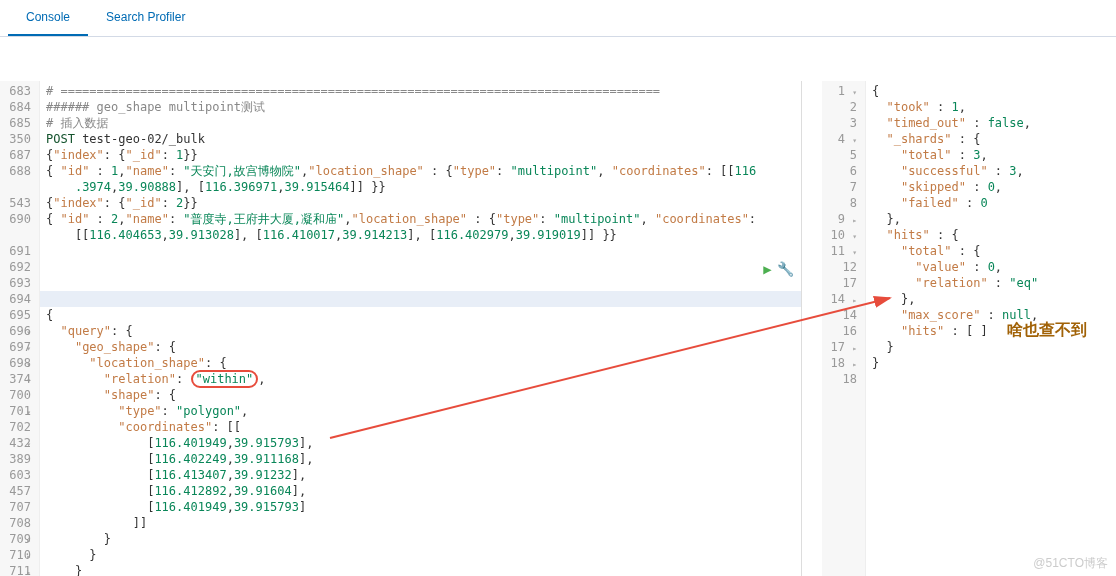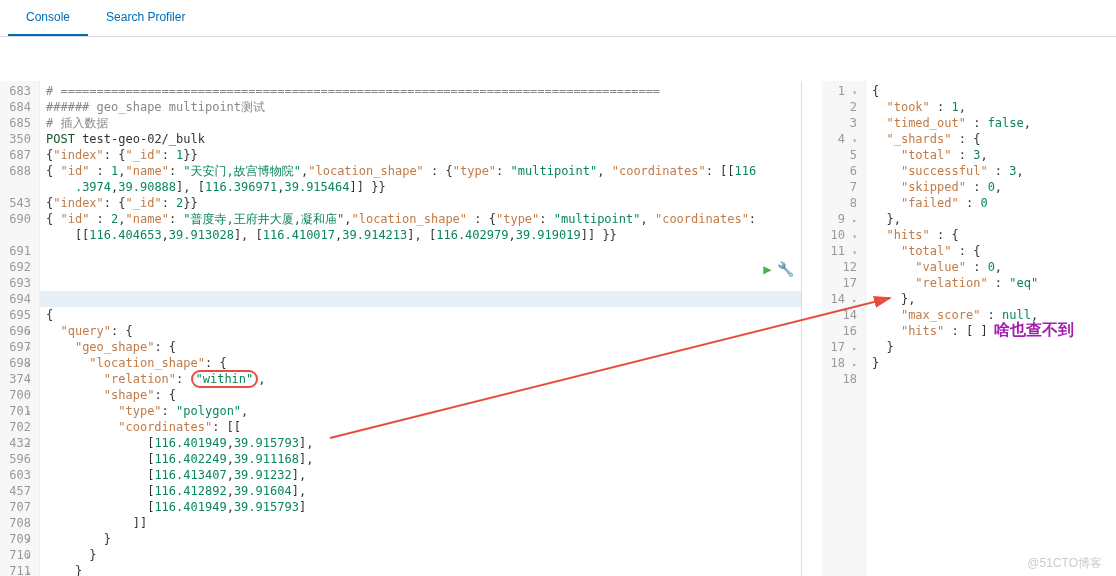--- a/index.html
+++ b/index.html
@@ -20,22 +20,22 @@
   .k-org { color: #c27b46; }
   .k-blu { color: #14532d; }
   .k-num { color: #098658; }
   .k-gray { color: #888; }
   .pipe { color: #ccc; }
   .hl-row { background: #e8eef7; display: block; position: absolute; left: 0; right: 0; height: 16px; }
   .actions { position: absolute; right: 6px; top: 180px; display: flex; gap: 6px; }
   .actions span { color: #4caf50; cursor: pointer; font-size: 14px; }
   .actions .wrench { color: #888; }
   .circled { border: 2px solid #e74c3c; border-radius: 10px; padding: 0 3px; }
-  .annotation { position: absolute; top: 320px; right: 42px; color: #a21caf; font-family: "Microsoft YaHei", sans-serif; font-size: 16px; font-weight: bold; margin-left: 24px; }
-  .watermark { position: absolute; bottom: 4px; right: 14px; color: #ccc; font-size: 12px; font-family: sans-serif; }
+  .annotation { position: absolute; top: 320px; right: 29px; color: #a16207; font-family: "Microsoft YaHei", sans-serif; font-size: 16px; font-weight: bold; margin-left: 24px; }
+  .watermark { position: absolute; bottom: 4px; right: 8px; color: #ccc; font-size: 12px; font-family: sans-serif; }
   svg.arrow-line { position: absolute; top: 0; left: 0; pointer-events: none; z-index: 10; }
 </style>
 </head>
 <body>
 
 <div class="tabs">
   <div class="tab active">Console</div>
   <div class="tab">Search Profiler</div>
 </div>
 
@@ -58,21 +58,21 @@
         <span class="ln">694 </span>
         <span class="ln">695 <span style="font-size:8px;color:#aaa">▾</span></span>
         <span class="ln">696 <span style="font-size:8px;color:#aaa">▾</span></span>
         <span class="ln">697 <span style="font-size:8px;color:#aaa">▾</span></span>
         <span class="ln">698 <span style="font-size:8px;color:#aaa">▾</span></span>
         <span class="ln">374 </span>
         <span class="ln">700 <span style="font-size:8px;color:#aaa">▾</span></span>
         <span class="ln">701 </span>
         <span class="ln">702 <span style="font-size:8px;color:#aaa">▾</span></span>
         <span class="ln">432 </span>
-        <span class="ln">596 </span>
+        <span class="ln">389 </span>
         <span class="ln">603 </span>
         <span class="ln">457 </span>
         <span class="ln">707 </span>
         <span class="ln">708 <span style="font-size:8px;color:#aaa">▸</span></span>
         <span class="ln">709 <span style="font-size:8px;color:#aaa">▸</span></span>
         <span class="ln">710 <span style="font-size:8px;color:#aaa">▸</span></span>
         <span class="ln">711 <span style="font-size:8px;color:#aaa">▸</span></span>
         <span class="ln">712 <span style="font-size:8px;color:#aaa">▸</span></span>
         <span class="ln">713 <span style="font-size:8px;color:#aaa">▸</span></span>
         <span class="ln">714 </span>

